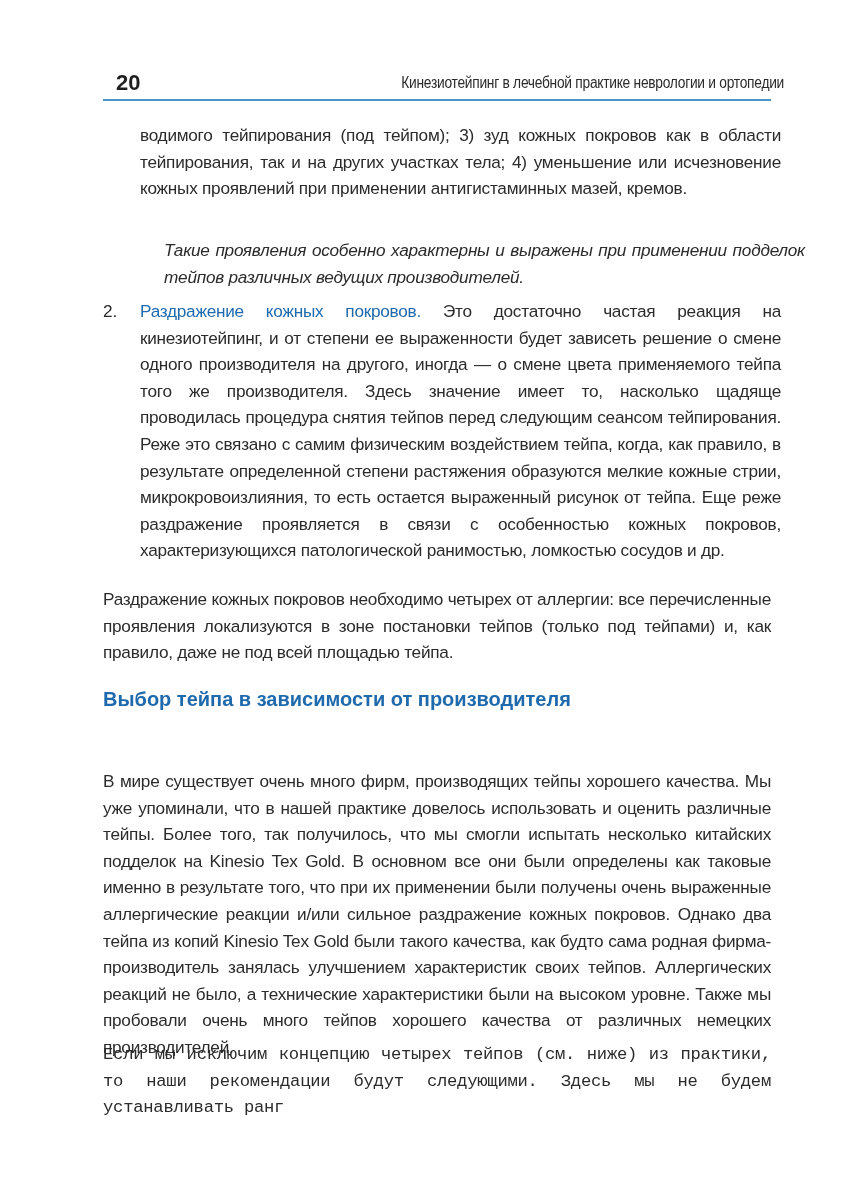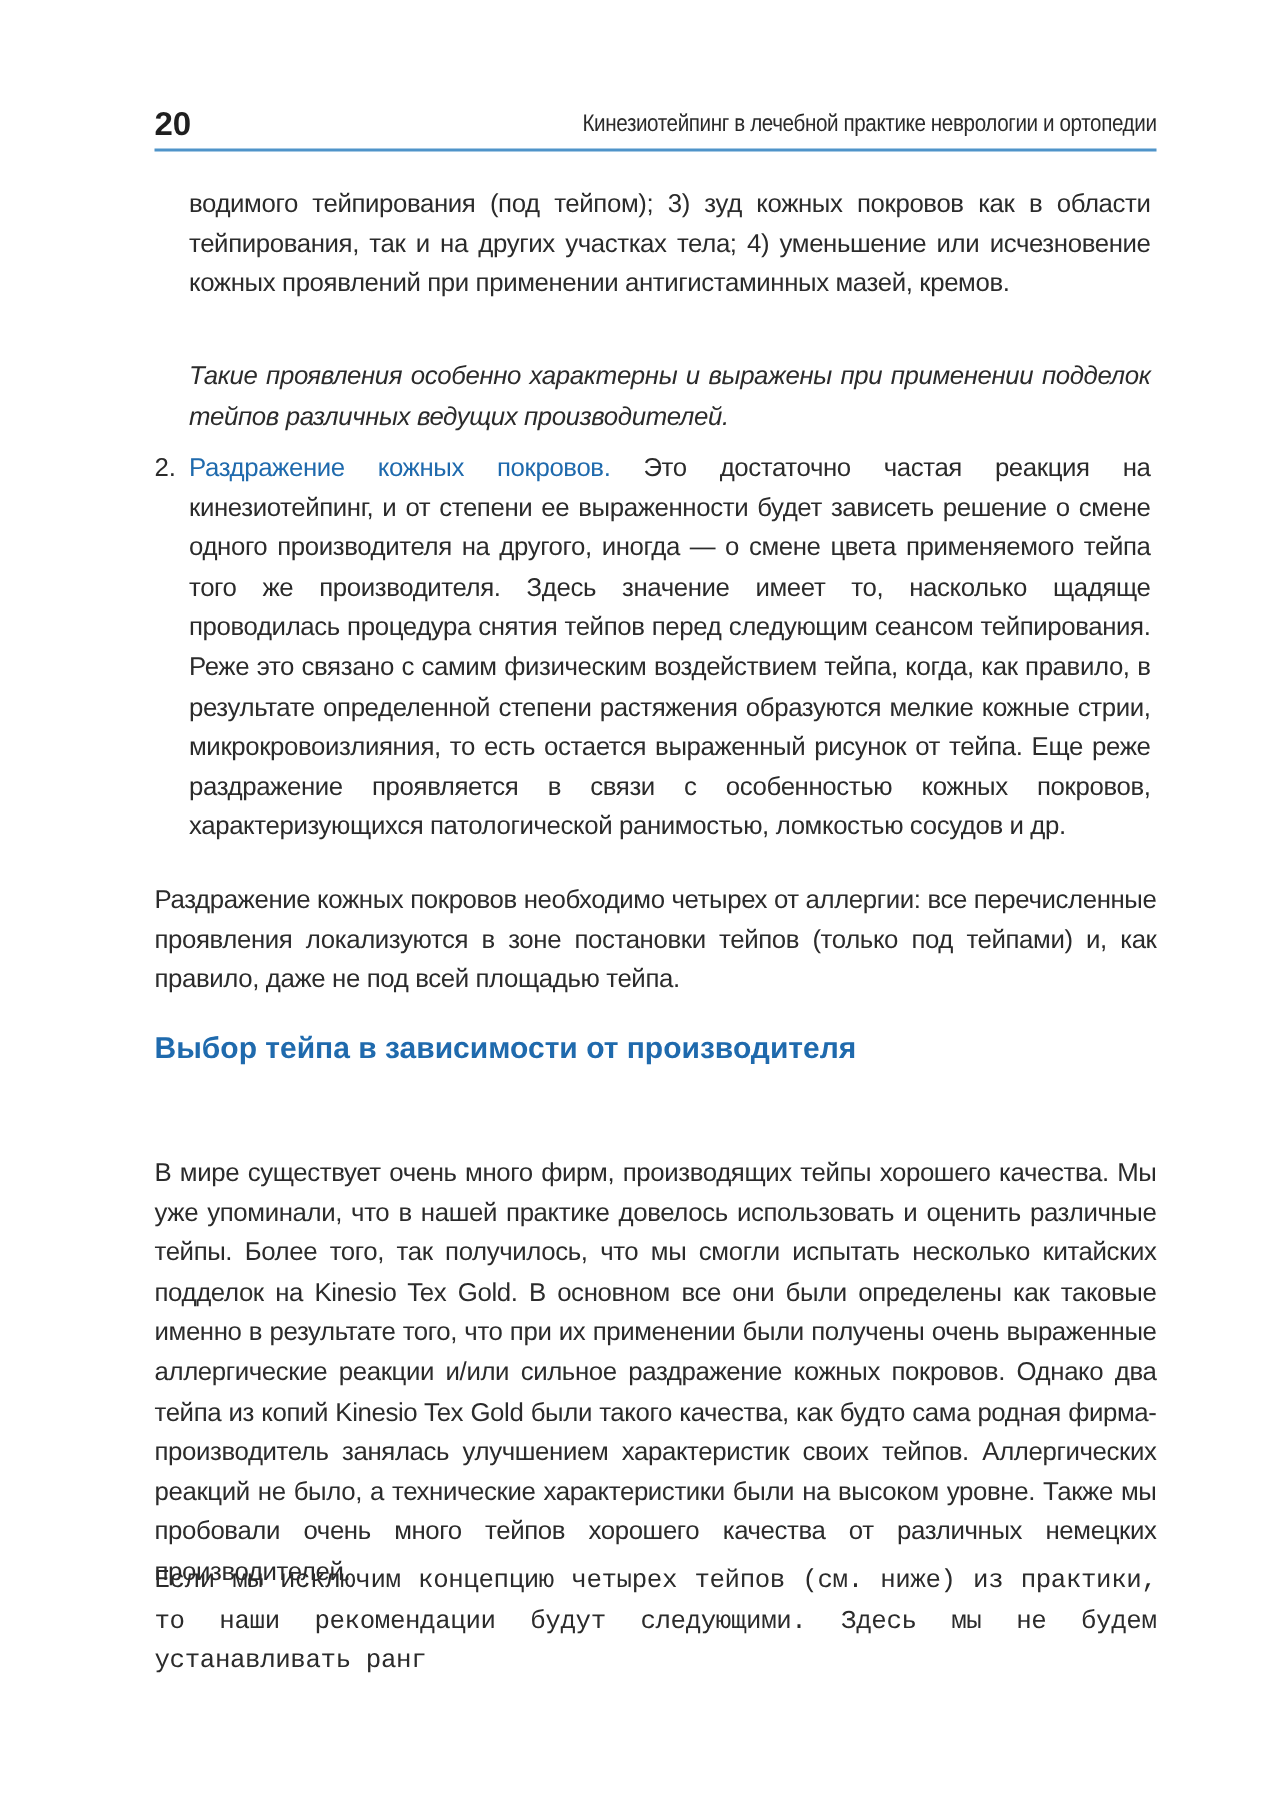--- a/index.html
+++ b/index.html
@@ -1,27 +1,27 @@
 <!DOCTYPE html>
 <html><head>
 <meta charset="utf-8">
 <style>
   html, body { margin: 0; padding: 0; background: #ffffff; }
   body { width: 849px; height: 1200px; position: relative; overflow: hidden;
          font-family: "Liberation Sans", "DejaVu Sans", sans-serif; color: #2b2b2b; }
-  .header { position: absolute; left: 103px; top: 70px; width: 668px; height: 30px; }
+  .header { position: absolute; left: 116px; top: 70px; width: 668px; height: 30px; }
   .page-number { position: absolute; left: 0; top: 0; font-weight: bold; font-size: 22px; color: #1f1f1f; }
   .running-title { position: absolute; right: 0; top: 4px; font-size: 16px; color: #2b2b2b; letter-spacing: -0.3px;
                    font-family: "Liberation Sans", sans-serif; transform: scaleX(0.86); transform-origin: right top; white-space: nowrap; }
   .header-rule { position: absolute; left: 103px; top: 99px; width: 668px; height: 2px; background: #4f94c9; }
   .text { position: absolute; font-size: 17.2px; line-height: 26.6px; text-align: justify; }
   .text p { margin: 0; }
-  .indent-block { left: 126px; width: 641px; }
+  .indent-block { left: 140px; width: 641px; }
   .full-block { left: 103px; width: 668px; }
-  .italic { font-style: italic; }
+  .italic { font-style: italic; margin-left: 24px; }
   .list-num { position: absolute; left: 103px; font-size: 17.2px; line-height: 26.6px; }
   .bold-blue { color: #1f6aad; font-weight: normal; }
   .section-heading { position: absolute; left: 103px; top: 688px; font-size: 20px; font-weight: bold; color: #1f6aad; }
   .narrow { letter-spacing: -0.25px; }
 </style>
 </head>
 <body>
 
 <div class="header">
   <span class="page-number">20</span>

